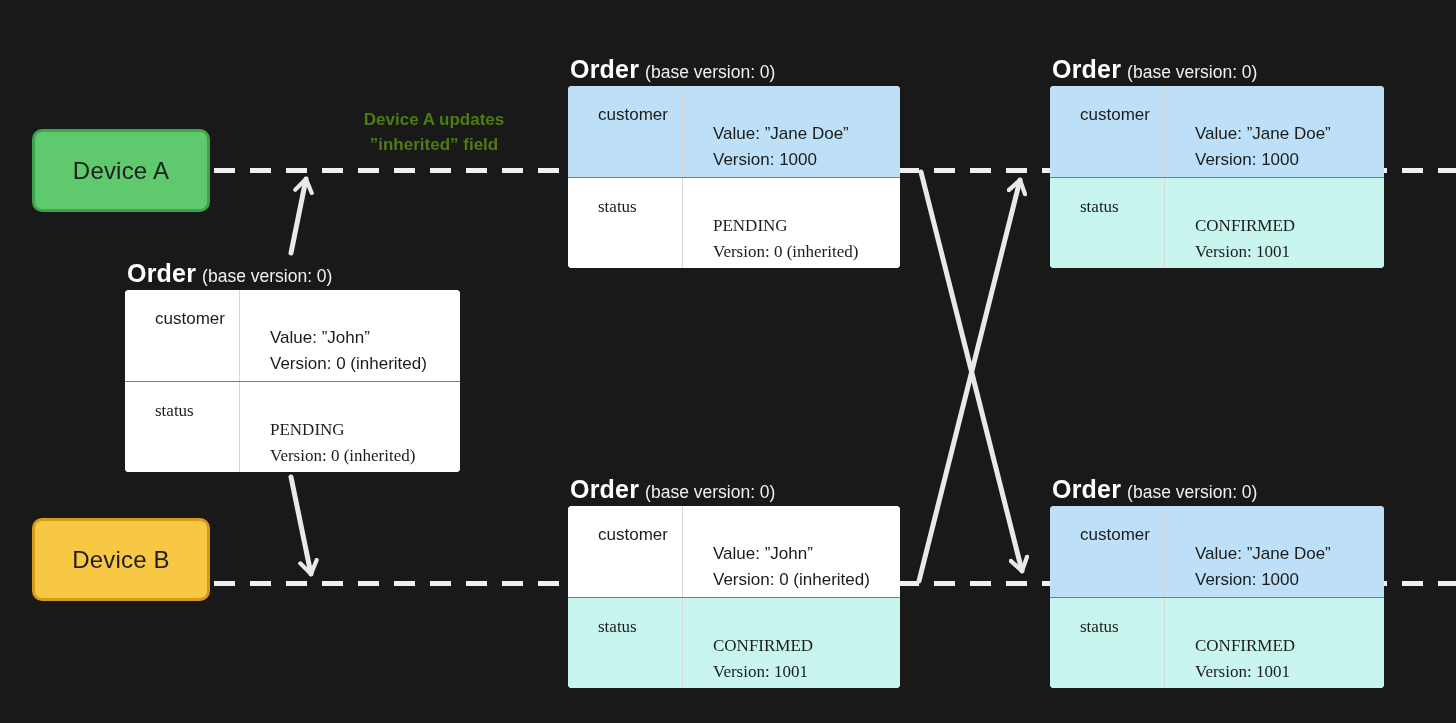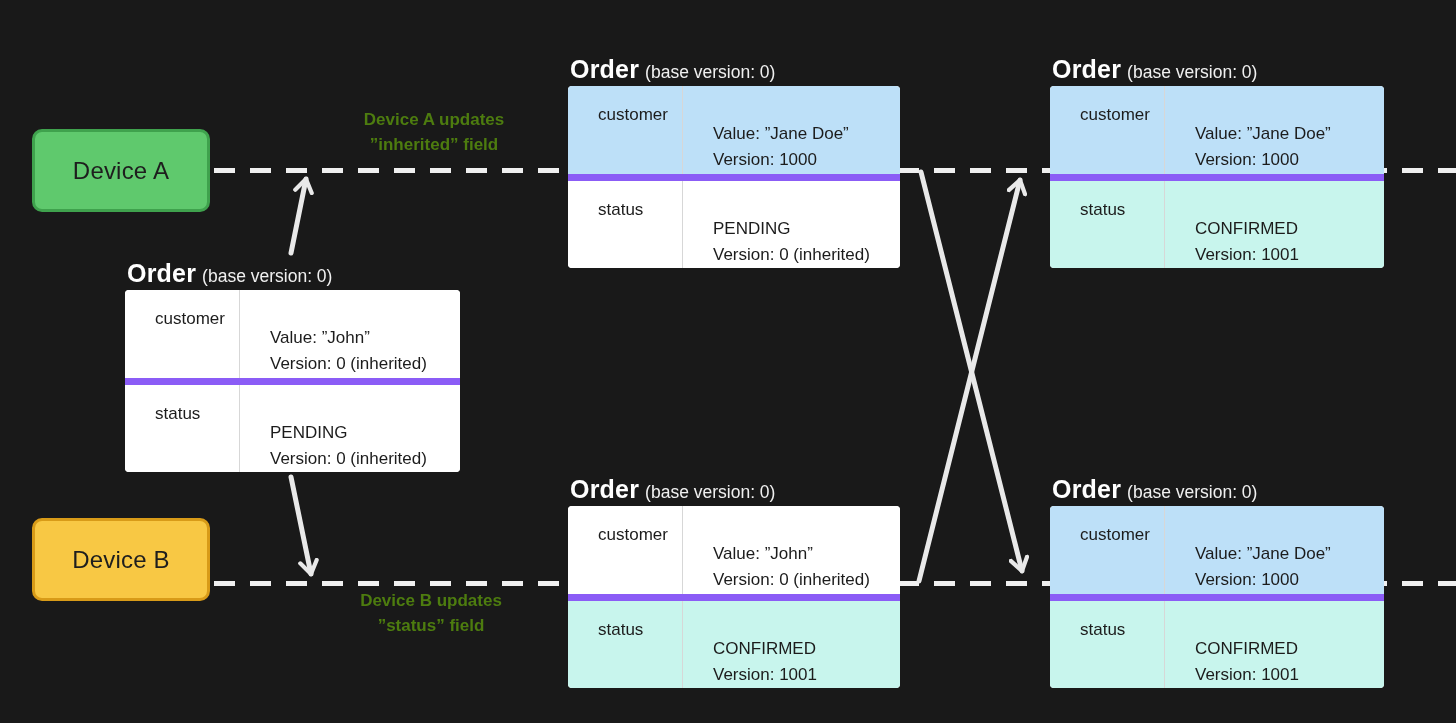--- a/index.html
+++ b/index.html
@@ -73,21 +73,21 @@
     overflow: hidden;
     background: #ffffff;
     display: flex;
     flex-direction: column;
   }
   .trow {
     flex: 1;
     display: flex;
     background: #ffffff;
   }
-  .trow + .trow { border-top: 7px solid #8b5cf6; }
+  .trow + .trow { border-top: 1px solid #8b5cf6; font-family: Liberation Serif, serif; }
   .cell-field {
     width: 115px;
     flex: 0 0 115px;
     border-right: 1px solid #d7d7d7;
     box-sizing: border-box;
     padding: 19px 0 0 30px;
     font-size: 17px;
     color: #1c1c1c;
   }
   .cell-value {
@@ -134,24 +134,20 @@
     <span class="device-label">Device A</span>
   </div>
   <div class="device-box" id="device-b" style="background: rgb(248, 200, 68); border-color: rgb(216, 155, 24);">
     <span class="device-label">Device B</span>
   </div>
 
   <div class="annotation centered" id="label-device-a-update">
     <div>Device A updates</div>
     <div>”inherited” field</div>
   </div>
-  <div class="annotation centered" id="label-device-b-update">
-    <div>Device B updates</div>
-    <div>”status” field</div>
-  </div>
 
   <div class="order-group" id="table-base">
     <div class="order-heading">
       <span class="order-title-text">Order</span><span class="order-subtitle-text">(base version: 0)</span>
     </div>
     <div class="order-table">
       <div class="trow" style="background: rgb(255, 255, 255);">
         <div class="cell-field">customer</div>
         <div class="cell-value">
           <div>Value: ”John”</div>

